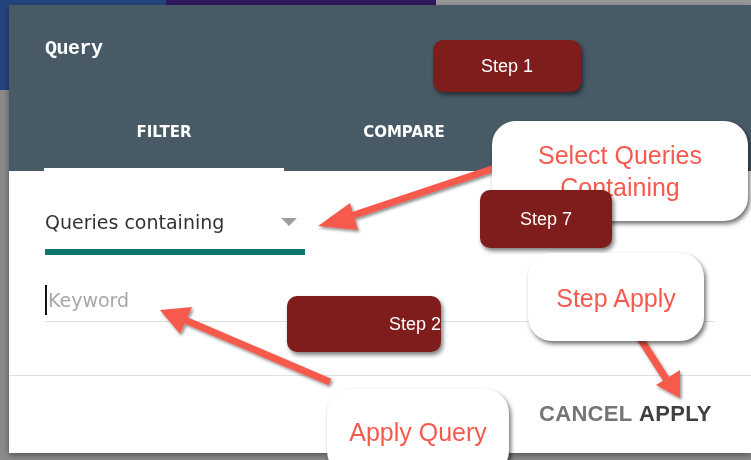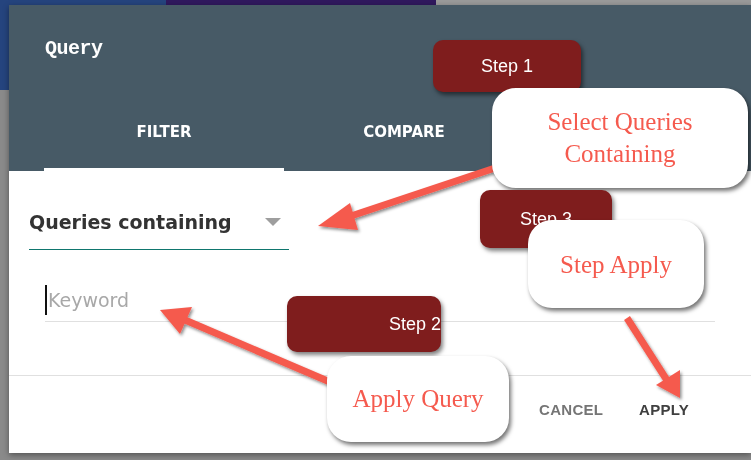--- a/index.html
+++ b/index.html
@@ -28,22 +28,22 @@
       position: absolute; top: 118px; height: 48px;
       font-family: "DejaVu Sans", sans-serif; font-size: 15px; font-weight: bold;
       text-align: center;
     }
     .tab-filter { left: 35px; width: 240px; color: #ffffff; }
     .tab-compare { left: 275px; width: 240px; color: #ffffff; }
     .tab-indicator {
       position: absolute; left: 35px; top: 163px; width: 240px; height: 3px; background: #ffffff;
     }
     .select-field {
-      position: absolute; left: 20px; top: 190px; width: 260px; height: 54px;
-      border-bottom: 1px solid #0f766e; cursor: pointer; font-weight: bold;
+      position: absolute; left: 36px; top: 190px; width: 260px; height: 54px;
+      border-bottom: 6px solid #0f766e; cursor: pointer;
     }
     .select-value {
       position: absolute; left: 0; top: 16px; font-size: 19px; color: #333333;
       font-family: "DejaVu Sans", sans-serif;
     }
     .select-arrow {
       position: absolute; left: 236px; top: 23px; width: 0; height: 0;
       border-left: 8px solid transparent; border-right: 8px solid transparent;
       border-top: 8px solid #9e9e9e;
     }
@@ -55,36 +55,36 @@
       position: absolute; left: 0; top: 8px; width: 100%; height: 30px; border: none; outline: none;
       font-size: 19px; color: #333; background: transparent; padding: 0 0 0 1px;
       font-family: "DejaVu Sans", sans-serif;
       border-left: 2px solid #111;
     }
     .keyword-input::placeholder { color: #a8a8a8; }
     .footer-divider {
       position: absolute; left: 0; top: 370px; width: 100%; height: 1px; background: #e0e0e0;
     }
     .btn {
-      position: absolute; top: 396px; font-size: 15px; font-weight: bold;
+      position: absolute; top: 396px; font-size: 22px; font-weight: bold;
       background: none; border: none; cursor: pointer; padding: 0;
       font-family: "Liberation Sans", sans-serif; letter-spacing: 0.3px;
     }
     .btn-cancel { left: 530px; color: #757575; }
     .btn-apply { left: 630px; color: #404040; }
 
     .step-badge {
       position: absolute; background: #7f1d1d; color: #ffffff; border-radius: 10px;
       font-size: 18px; text-align: center; box-shadow: 2px 3px 4px rgba(0,0,0,0.5);
       font-family: "Liberation Sans", sans-serif;
     }
     .callout {
       position: absolute; background: #ffffff; border-radius: 24px; color: #f55a4e;
       font-size: 25px; text-align: center; box-shadow: 2px 3px 4px rgba(0,0,0,0.55);
-      font-family: Liberation Serif, serif; line-height: 32px;
+      font-family: Liberation Sans, sans-serif; line-height: 32px; margin-top: 33px;
     }
     svg.arrows { position: absolute; left: 0; top: 0; width: 751px; height: 460px; pointer-events: none; }
   </style>
 </head>
 <body>
 
 <div class="bg-top-left"></div>
 <div class="bg-top-mid"></div>
 <div class="bg-top-right"></div>
 
@@ -131,17 +131,17 @@
     <g>
       <line x1="627" y1="318" x2="670" y2="385" stroke="#f55a4e" stroke-width="7"></line>
       <polygon points="680,398 656,385 680,370"></polygon>
     </g>
   </g>
 </svg>
 
 <div class="step-badge" style="left:433px; top:40px; width:148px; height:52px; line-height:52px;">Step 1</div>
 <div class="callout" style="left:492px; top:88px; width:256px; height:100px; padding-top:18px; box-sizing:border-box;">Select Queries Containing</div>
 
-<div class="step-badge" style="left:480px; top:190px; width:132px; height:58px; line-height:58px;">Step 3</div>
+<div class="step-badge" style="left:480px; top:190px; width:132px; height:58px; line-height:58px;">Step 7</div>
 <div class="callout" style="left:528px; top:220px; width:176px; height:88px; line-height:90px;">Step Apply</div>
 
 <div class="step-badge" style="left:287px; top:296px; width:154px; height:56px; line-height:56px;text-align:right;">Step 2</div>
 <div class="callout" style="left:327px; top:356px; width:182px; height:86px; line-height:86px;">Apply Query</div>
 
 </body></html>

